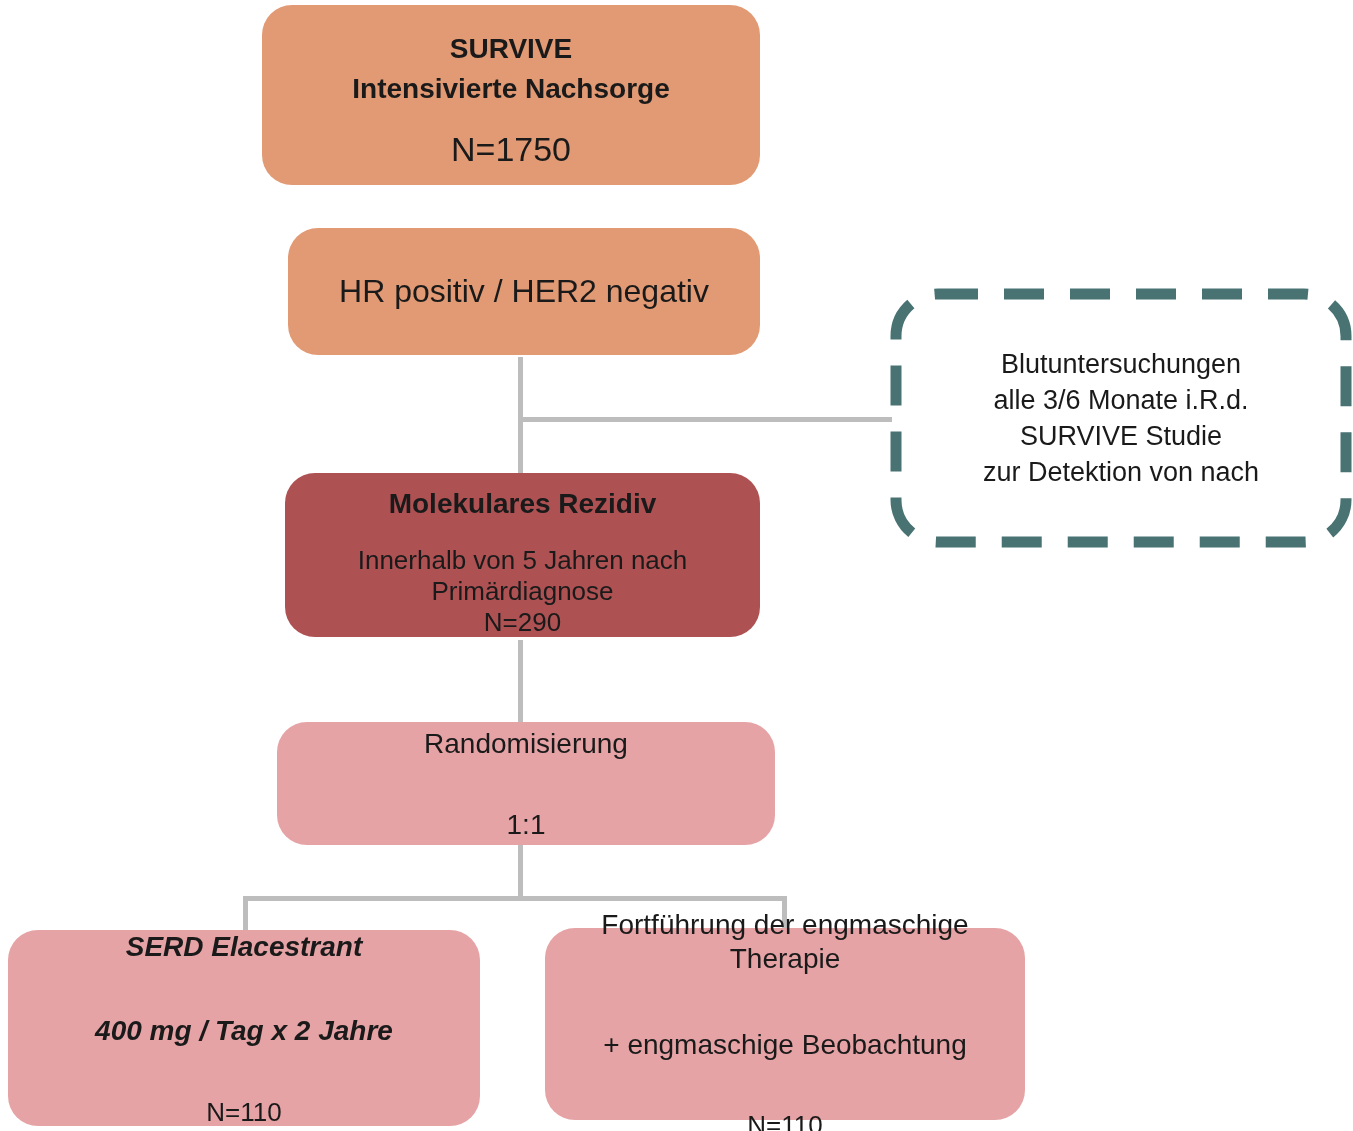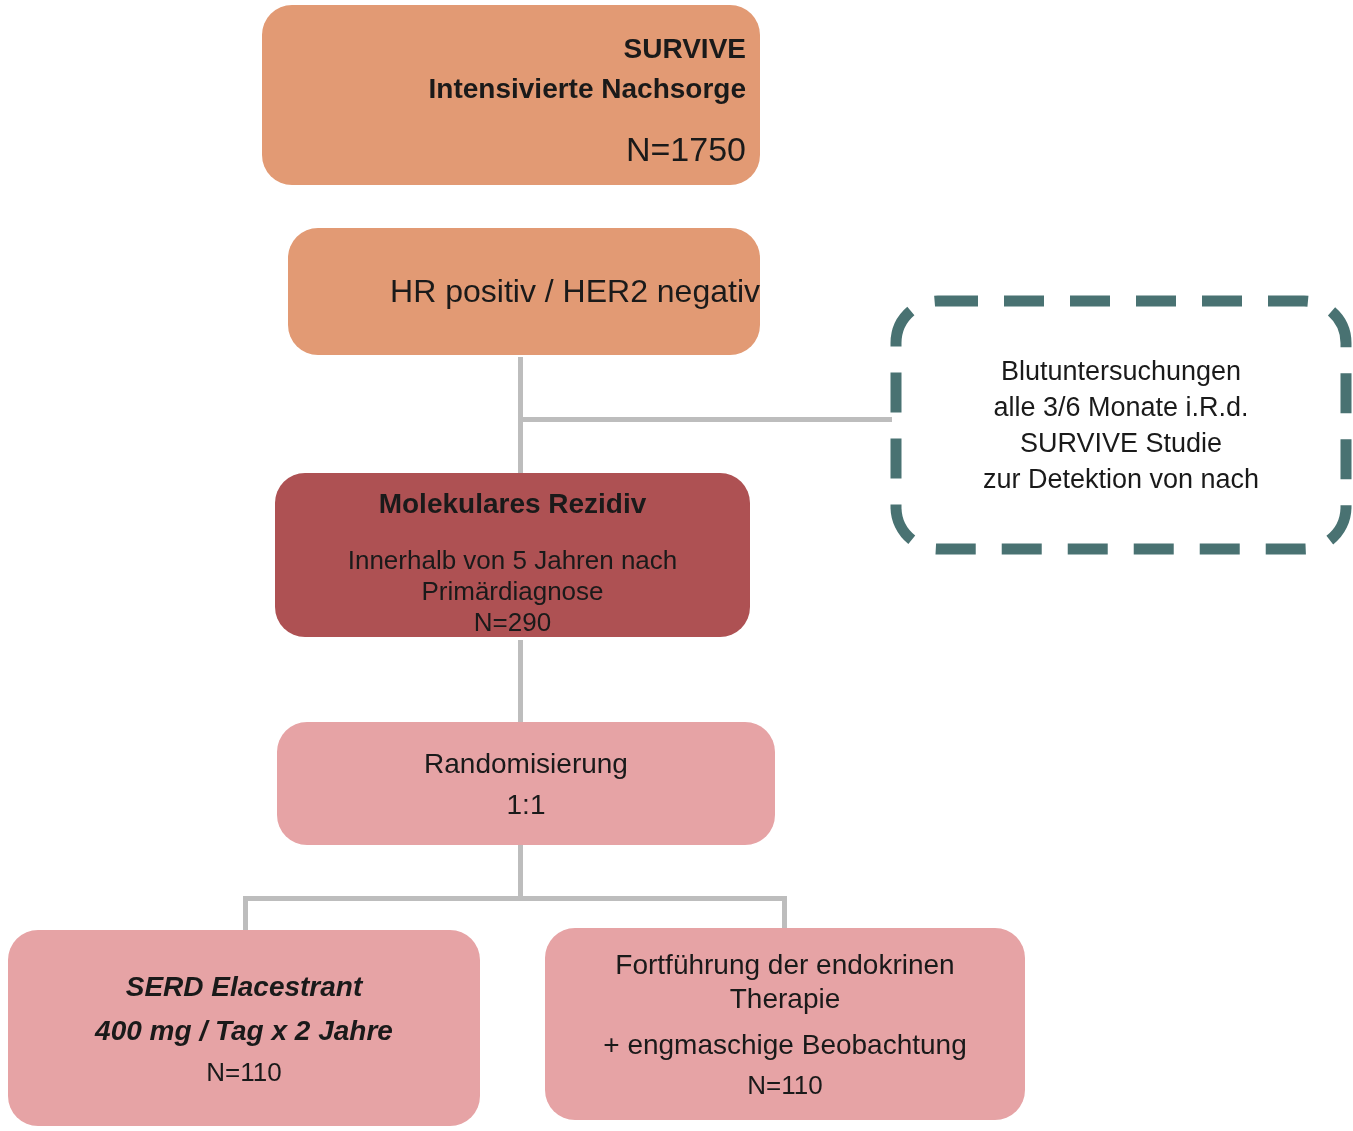--- a/index.html
+++ b/index.html
@@ -22,42 +22,42 @@
   .node{
     position:absolute;
     border-radius:30px;
     display:flex;
     flex-direction:column;
     align-items:center;
     justify-content:center;
     text-align:center;
     box-sizing:border-box;
   }
-  .orange{background:var(--orange);align-items:flex-end;}
+  .orange{background:var(--orange);}
   .darkred{background:var(--darkred);}
-  .pink{background:var(--pink);}
+  .pink{background:var(--pink);gap:40px;}
 
   
   .box-survive{left:262px;top:5px;width:498px;height:180px;justify-content:flex-start;padding:24px 14px 16px;}
   .box-survive .t{font-weight:bold;font-size:28px;line-height:40px;}
   .box-survive .n{font-size:34px;margin-top:auto;}
 
   
   .box-hr{left:288px;top:228px;width:472px;height:127px;font-size:32px;}
 
   
   .box-blood{
-    position:absolute;left:890px;top:295px;width:462px;height:260px;
+    position:absolute;left:890px;top:288px;width:462px;height:260px;
     display:flex;align-items:center;justify-content:center;text-align:center;
   }
   .box-blood svg{position:absolute;left:0;top:0;}
   .box-blood .txt{position:relative;font-size:27px;line-height:36px;}
 
   
-  .box-rezidiv{left:275px;top:473px;width:475px;height:164px;padding:12px 18px 10px;justify-content:flex-start;}
+  .box-rezidiv{left:285px;top:473px;width:475px;height:164px;padding:12px 18px 10px;justify-content:flex-start;}
   .box-rezidiv .t{font-weight:bold;font-size:28px;line-height:38px;}
   .box-rezidiv .s{font-size:26px;line-height:31px;margin-top:22px;max-width:430px;}
   .box-rezidiv .n{font-size:26px;margin-top:auto;}
 
   
   .box-random{left:277px;top:722px;width:498px;height:123px;font-size:28px;line-height:41px;}
 
   
   .box-serd{left:8px;top:930px;width:472px;height:196px;}
   .box-serd .t{font-weight:bold;font-size:28px;line-height:44px;font-style:italic;}
@@ -117,18 +117,18 @@
     <div>1:1</div>
   </div>
 
   <div class="node pink box-serd">
     <div class="t">SERD Elacestrant</div>
     <div class="t">400 mg / Tag x 2 Jahre</div>
     <div class="n">N=110</div>
   </div>
 
   <div class="node pink box-fort">
-    <div class="l1">Fortführung der endokrinen Therapie</div>
+    <div class="l1">Fortführung der engmaschige Therapie</div>
     <div class="l2">+ engmaschige Beobachtung</div>
     <div class="n">N=110</div>
   </div>
 
 </div>
 
 </body></html>

